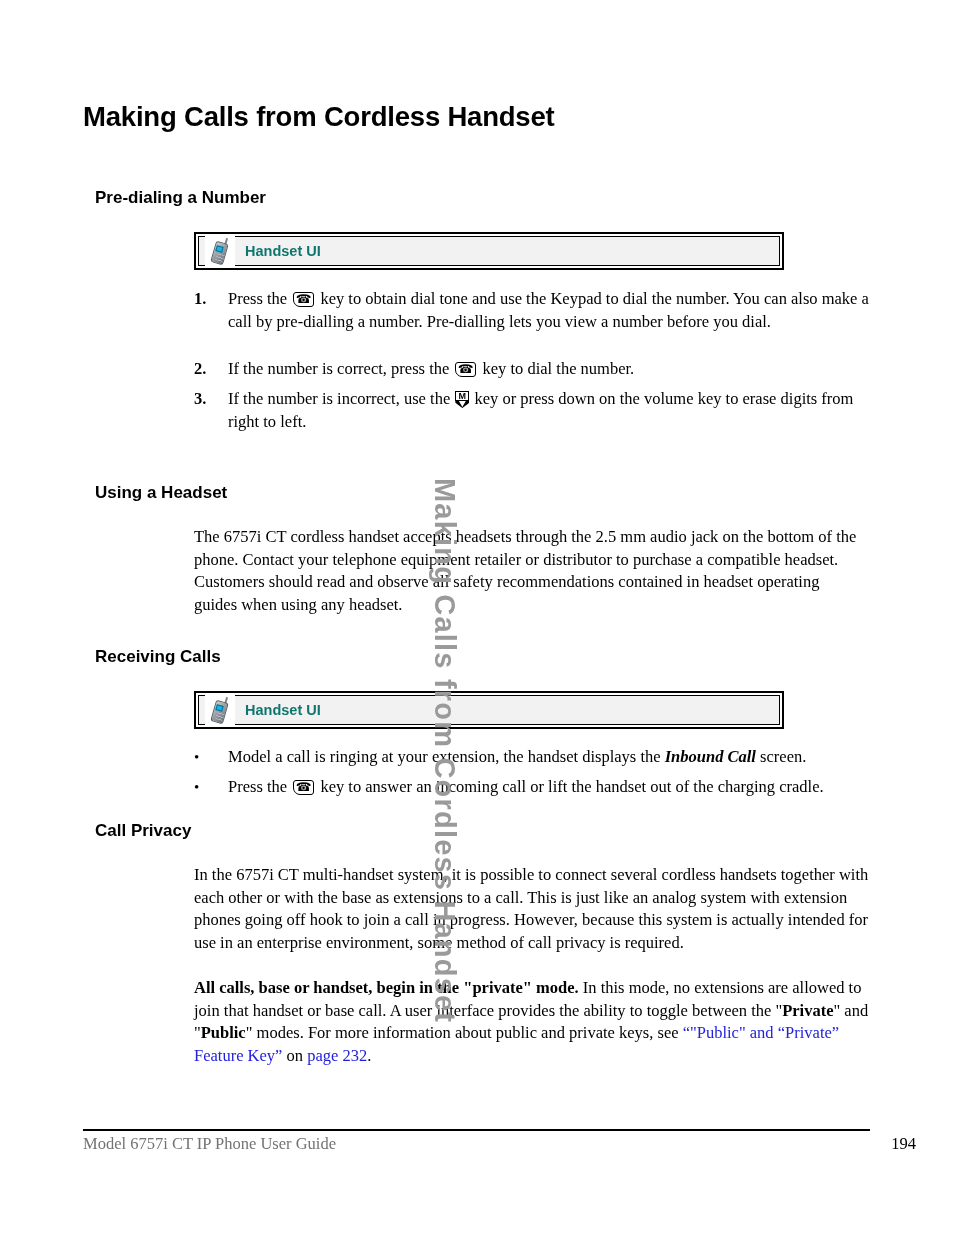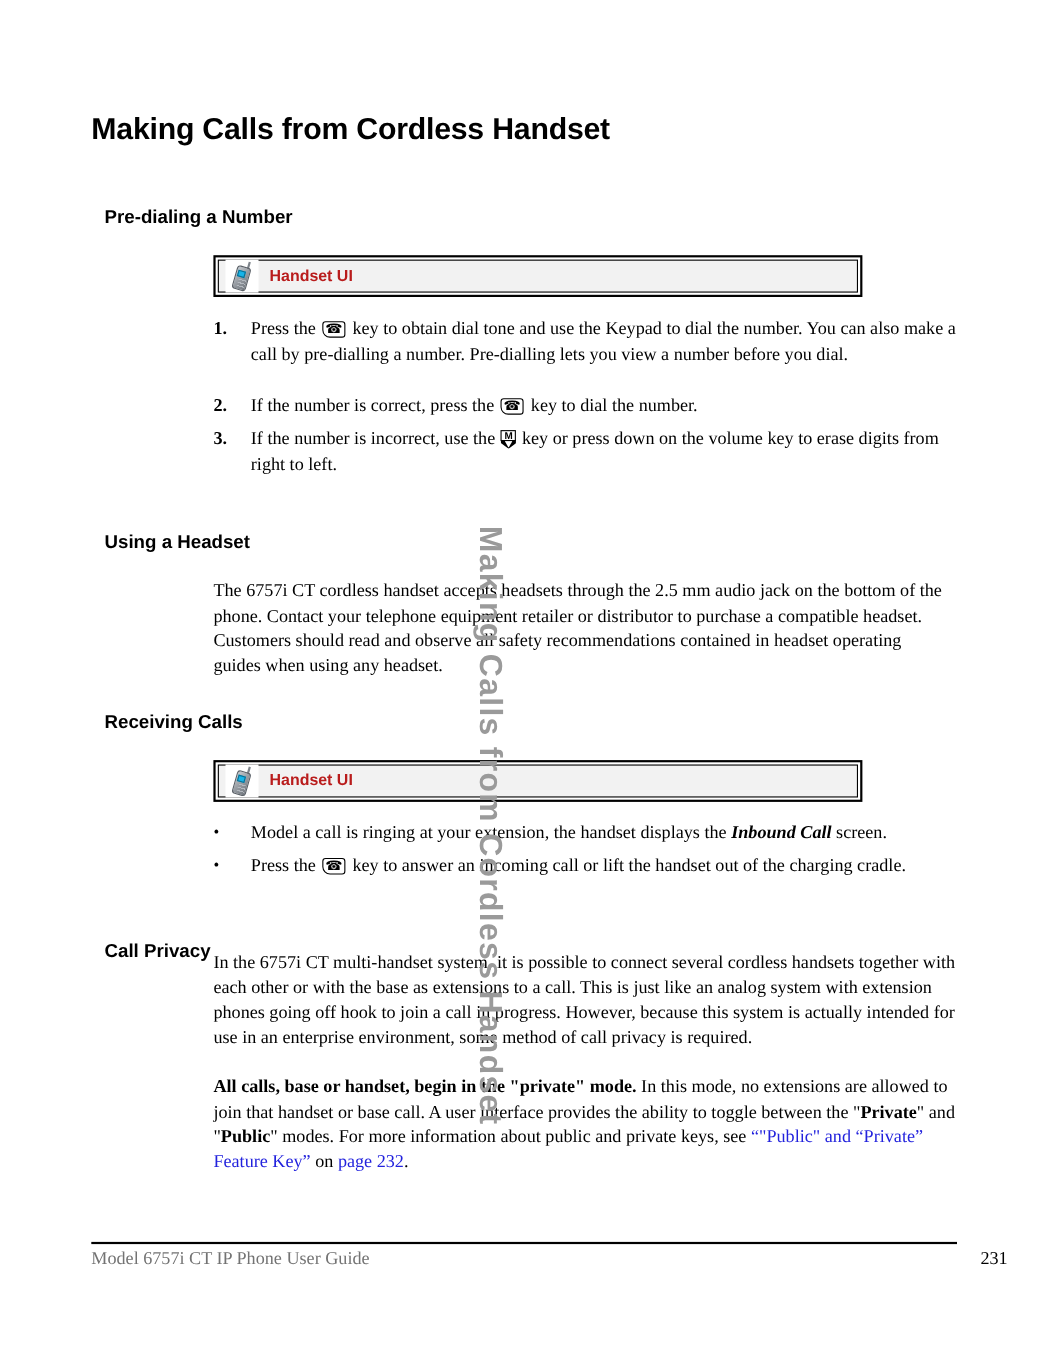--- a/index.html
+++ b/index.html
@@ -34,21 +34,21 @@
     left: 95px;
     font-family: "Liberation Sans", sans-serif;
     font-weight: bold;
     font-size: 17px;
     color: #000000;
     white-space: nowrap;
   }
   #h2-predial { top: 188px; }
   #h2-headset { top: 483px; }
   #h2-receiving { top: 647px; }
-  #h2-privacy { top: 821px; margin-top: 34px; }
+  #h2-privacy { top: 821px; }
 
   
   .uibox {
     position: absolute;
     left: 194px;
     width: 590px;
     height: 38px;
     border: 2px solid #000000;
     background: #ffffff;
     box-sizing: border-box;
@@ -62,21 +62,21 @@
     box-sizing: border-box;
     display: flex;
     align-items: center;
   }
   #uibox-1 { top: 232px; }
   #uibox-2 { top: 691px; }
   .uibox-label {
     font-family: "Liberation Sans", sans-serif;
     font-weight: bold;
     font-size: 14.5px;
-    color: #b91c1c;
+    color: #0f766e;
     margin-left: 10px;
   }
 
   
   .handset-icon {
     position: relative;
     width: 30px;
     height: 30px;
     margin-left: 6px;
     background: #ffffff;
@@ -367,15 +367,15 @@
   <div class="body-text indent-col" style="top:864px; width:676px;">In the 6757i CT multi-handset system, it is possible to connect several cordless handsets together with each other or with the base as extensions to a call. This is just like an analog system with extension phones going off hook to join a call in progress. However, because this system is actually intended for use in an enterprise environment, some method of call privacy is required.</div>
 
   <div class="body-text indent-col" style="top:977px; width:676px;">
     <span class="bold">All calls, base or handset, begin in the "private" mode.</span><span> In this mode, no extensions are allowed to join that handset or base call. A user interface provides the ability to toggle between the "</span><span class="bold">Private</span><span>" and "</span><span class="bold">Public</span><span>" modes. For more information about public and private keys, see </span><span class="link">“"Public" and “Private” Feature Key”</span><span> on </span><span class="link">page 232</span><span>.</span>
   </div>
 
   <div class="sidetab">Making Calls from Cordless Handset</div>
 
   <div class="footer-rule"></div>
   <div class="footer-left">Model 6757i CT IP Phone User Guide</div>
-  <div class="footer-right">231</div>
+  <div class="footer-right">194</div>
 
 </div>
 
 </body></html>

